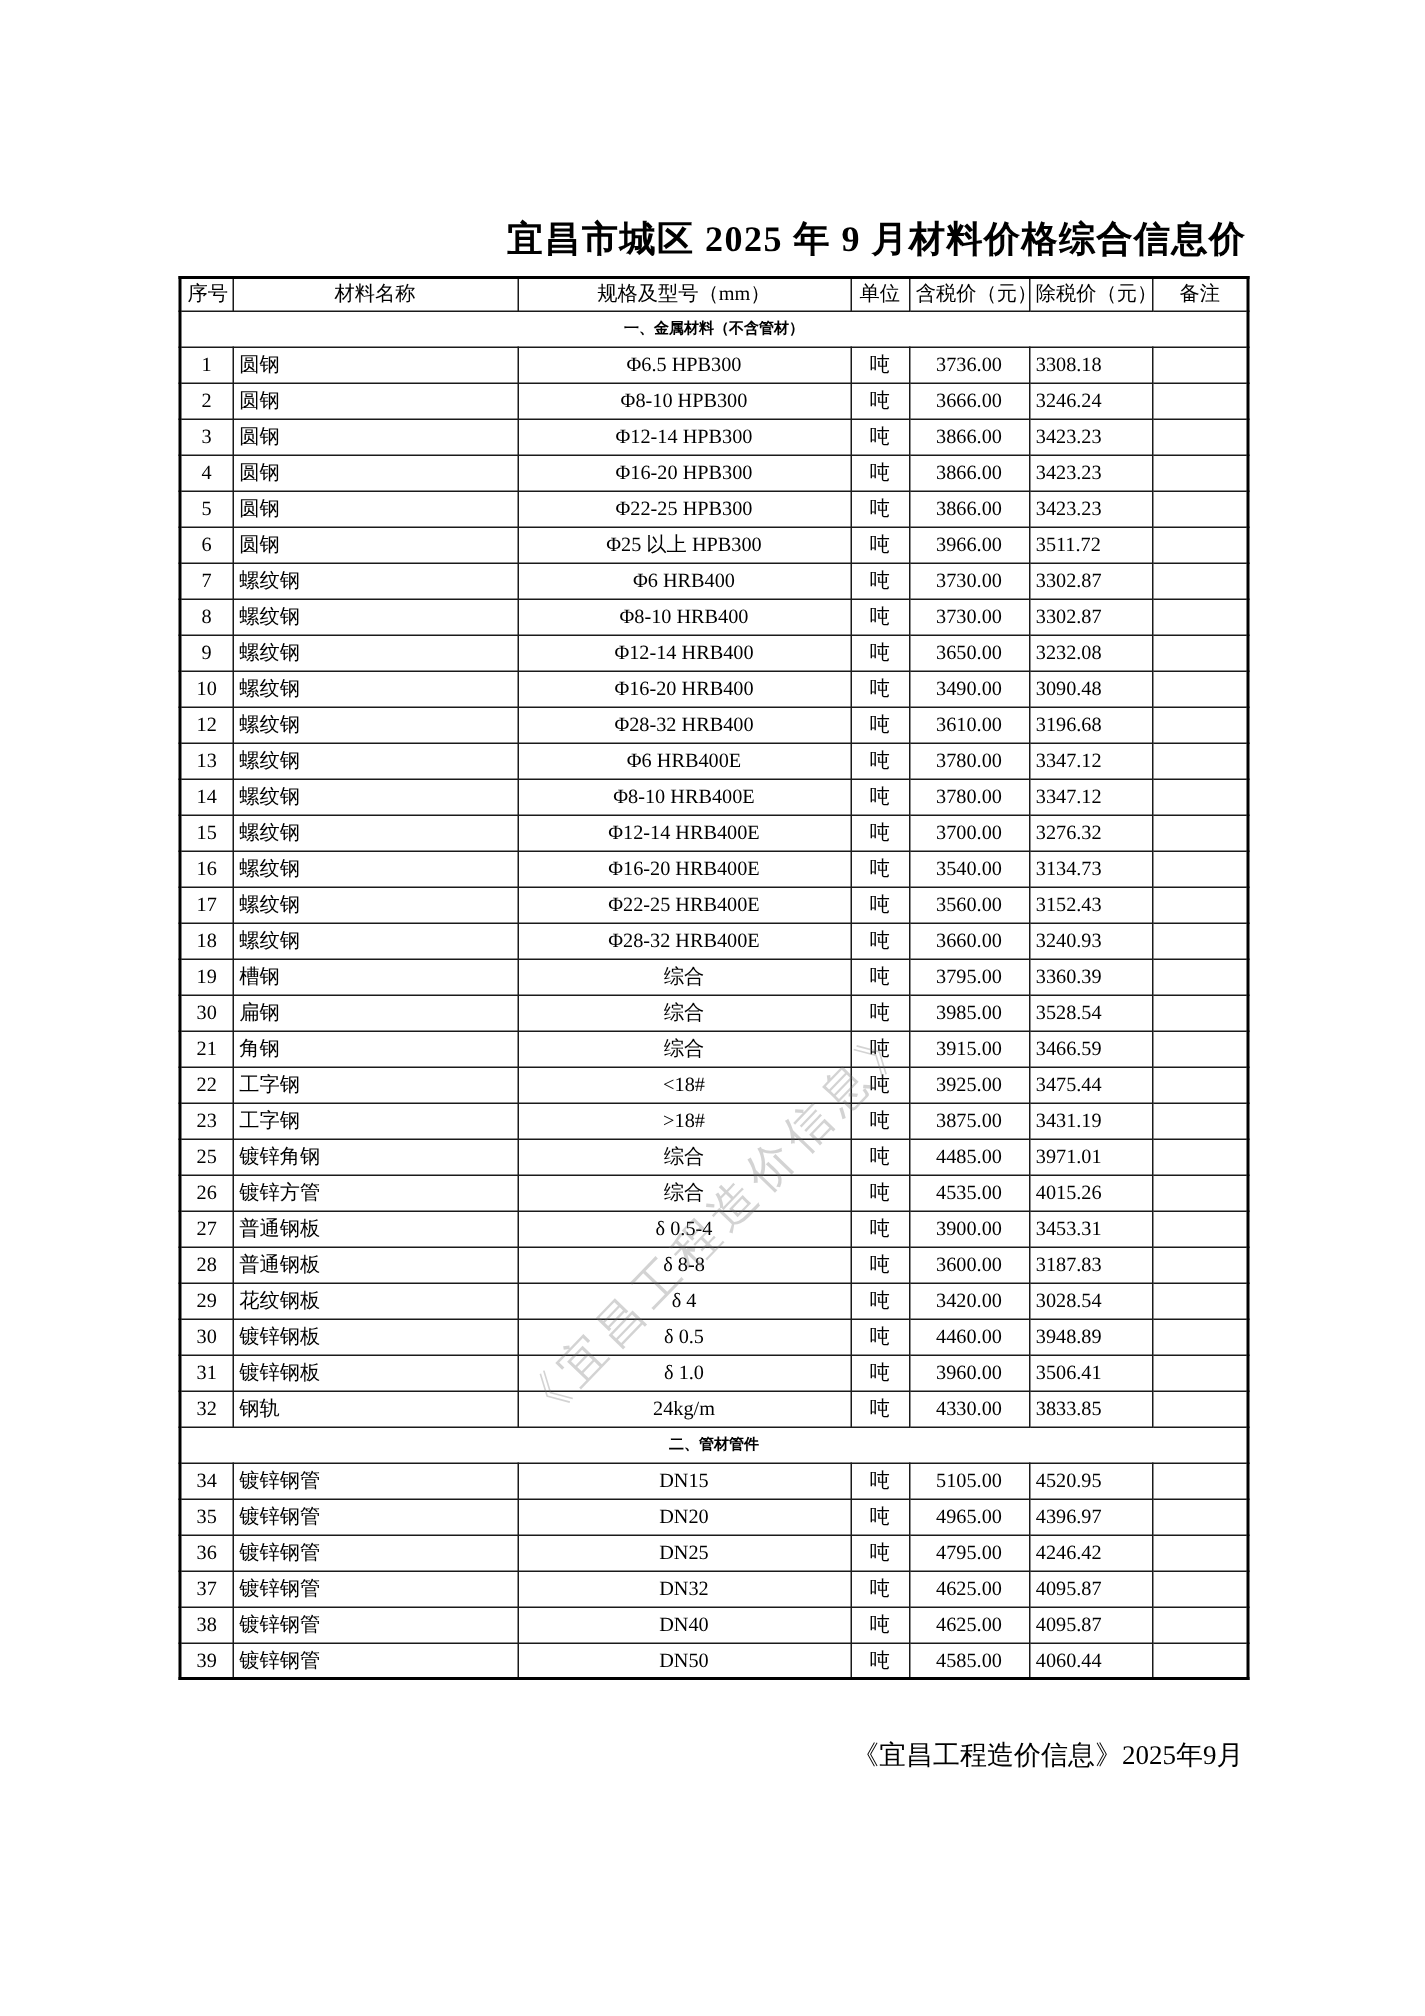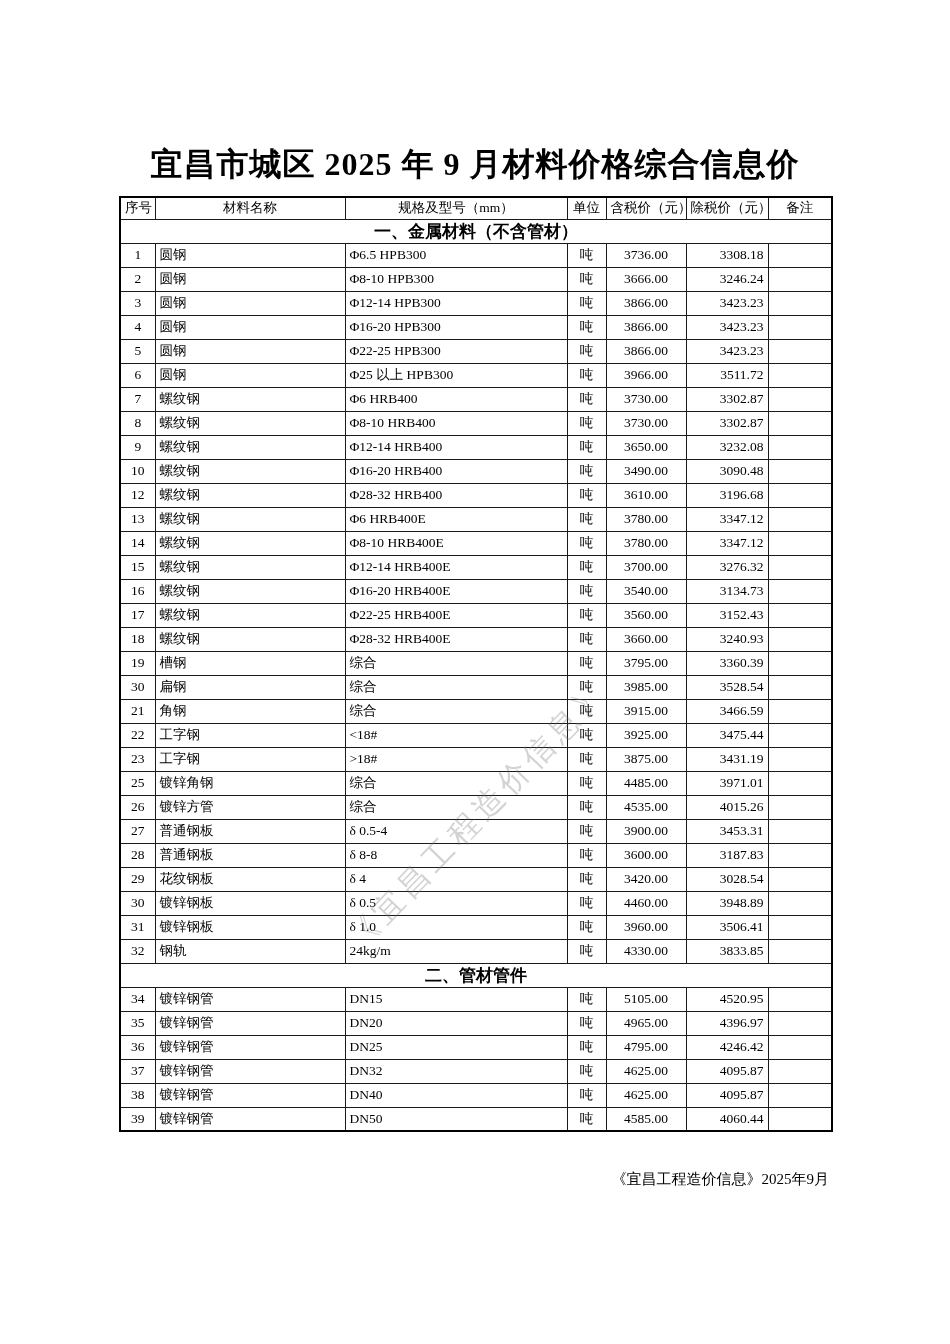--- a/index.html
+++ b/index.html
@@ -17,22 +17,22 @@
     background: #fff;
   }
   .content {
     width: 712px;
     margin: 0 auto;
     position: relative;
   }
   .doc-title {
     margin-top: 143px;
     margin-bottom: 9px;
-    text-align: center;
-    font-size: 32px;
+    text-align: right;
+    font-size: 24px;
     font-weight: bold;
     letter-spacing: 1px;
     white-space: nowrap;
   }
   table.price-table {
     width: 712px;
     border-collapse: collapse;
     table-layout: fixed;
     font-size: 13.5px;
   }
@@ -43,44 +43,44 @@
     font-weight: normal;
     overflow: hidden;
     white-space: nowrap;
   }
   table.price-table { border: 2px solid #000; }
   table.price-table thead th { height: 22px; text-align: center; }
   tr.section-row td {
     text-align: center;
     font-weight: bold;
     font-family: "Liberation Sans", "DejaVu Sans", sans-serif;
-    font-size: 17px;
+    font-size: 10px;
   }
   td.c0 { text-align: center; }
   td.c1 { text-align: left; padding-left: 3px; }
-  td.c2 { text-align: left; padding-left: 3px; white-space: pre; margin-top: 20px; }
+  td.c2 { text-align: center; padding-left: 3px; white-space: pre; margin-top: 20px; }
   td.c3 { text-align: center; }
   td.c4 { text-align: center; }
-  td.c5 { text-align: right; }
+  td.c5 { text-align: left; }
   td.c6 { text-align: center; }
   .watermark {
     position: absolute;
     left: 478px; top: 672px;
     transform: translate(-50%, -50%) rotate(-46deg);
     font-size: 31px;
     letter-spacing: 5px;
     color: rgba(110, 110, 110, 0.30);
     white-space: nowrap;
     pointer-events: none;
     z-index: 5;
   }
   .footer {
     margin-top: 38px;
     text-align: right;
-    font-size: 15px;
+    font-size: 18px;
     padding-right: 2px;
   }
 </style>
 </head>
 <body>
 
 <div class="page">
   <div class="content">
 
     <h1 class="doc-title">宜昌市城区 2025 年 9 月材料价格综合信息价</h1>

